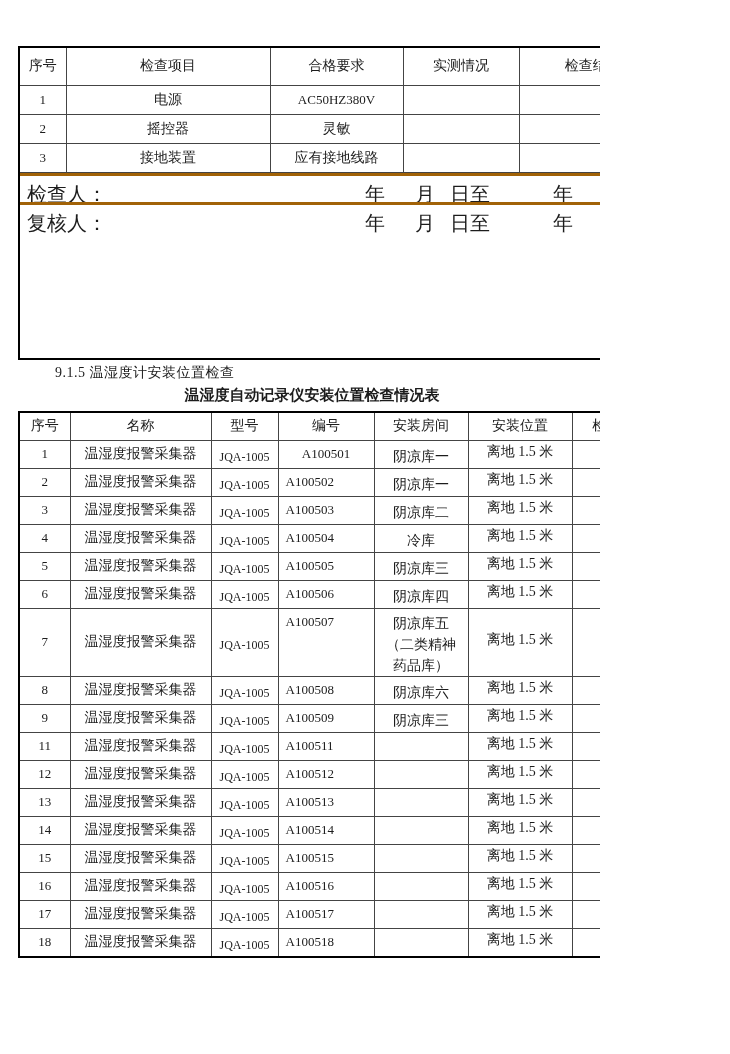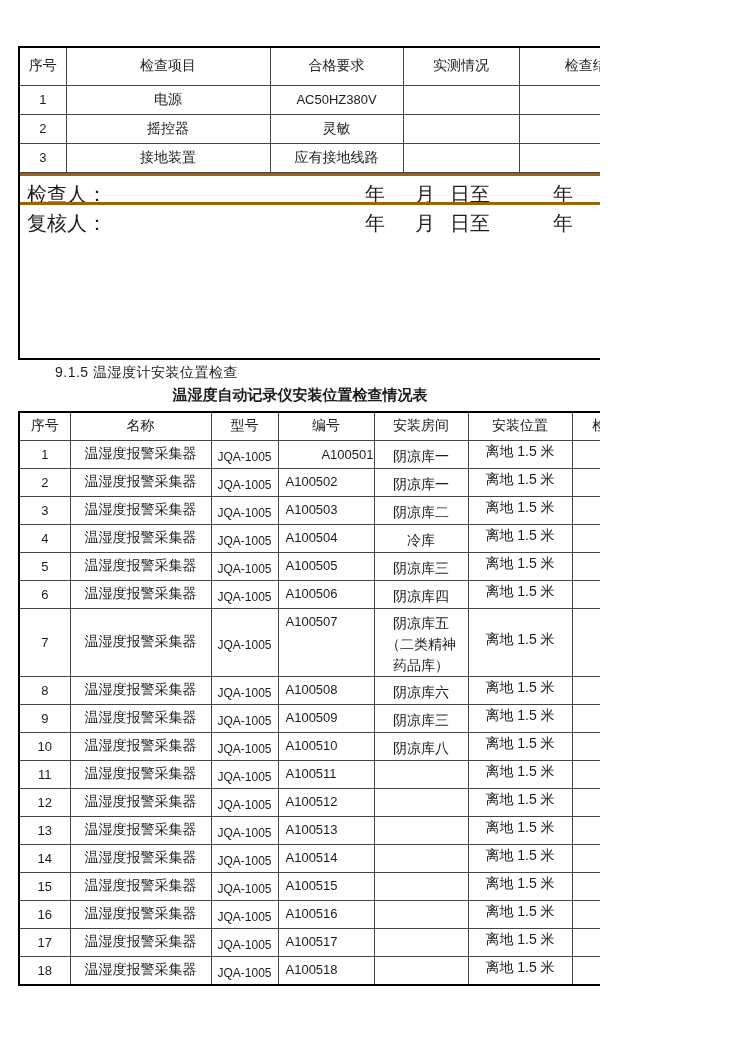--- a/index.html
+++ b/index.html
@@ -1,21 +1,21 @@
 <!DOCTYPE html>
 <html><head>
 <meta charset="utf-8">
 <style>
   * { margin:0; padding:0; box-sizing:border-box; }
   html,body { background:#ffffff; }
   .page {
     position:relative;
     width:600px; height:1054px;
     background:#ffffff;
-    font-family:Liberation Sans, sans-serif;
+    font-family:Liberation Serif, serif;
     color:#1c1c1c;
     overflow:hidden;
   }
 
   
   .t1wrap {
     position:absolute; left:18px; top:46px;
     width:650px; height:314px;
     border:2px solid #000;
     display:flex; flex-direction:column;
@@ -53,41 +53,41 @@
   }
   .result-label   { position:absolute; left:7px; top:9px; }
   .assessor-label { position:absolute; left:7px; bottom:9px; }
 
   
   .section-heading {
     position:absolute; left:55px; top:364px;
     font-size:14px; letter-spacing:0.5px;
   }
   .table-title {
-    position:absolute; left:0; top:386px; width:100%;
+    position:absolute; left:12px; top:386px; width:100%;
     text-align:center; font-weight:bold; font-size:15px;
   }
 
   
   .t2wrap {
     position:absolute; left:18px; top:411px;
     width:652px;
     border:2px solid #000;
   }
   .tbl2 thead th { height:27px; }
   .tbl2 tbody td { height:28px; }
   .tbl2 tbody tr:last-child td { border-bottom:none; }
   .tbl2 .c-no    { font-size:13px; }
   .tbl2 .c-name  { font-size:14px; }
   .tbl2 .c-model { font-size:12px; padding-top:6px; color:#222; }
   .tbl2 .c-code  {
     font-size:13px; text-align:left; padding:5px 0 0 7px;
     vertical-align:top;
   }
-  .tbl2 .c-code.first { text-align:right; padding:0; vertical-align:middle; }
+  .tbl2 .c-code.first { text-align:center; padding:0; vertical-align:middle; }
   .tbl2 .c-room  {
     padding-top:4px; white-space:pre-line; line-height:21px;
   }
   .tbl2 .c-pos   { padding-bottom:4px; }
 
   .page-number {
     position:absolute; left:697px; top:1026px;
     font-size:13px;
   }
 </style>
@@ -264,29 +264,20 @@
           <tr>
             <td class="c-no">9</td>
             <td class="c-name">温湿度报警采集器</td>
             <td class="c-model">JQA-1005</td>
             <td class="c-code">A100509</td>
             <td class="c-room">阴凉库三</td>
             <td class="c-pos">离地 1.5 米</td>
             <td class="c-concl"></td>
           </tr>
           <tr>
-            <td class="c-no">10</td>
-            <td class="c-name">温湿度报警采集器</td>
-            <td class="c-model">JQA-1005</td>
-            <td class="c-code">A100510</td>
-            <td class="c-room">阴凉库八</td>
-            <td class="c-pos">离地 1.5 米</td>
-            <td class="c-concl"></td>
-          </tr>
-          <tr>
             <td class="c-no">11</td>
             <td class="c-name">温湿度报警采集器</td>
             <td class="c-model">JQA-1005</td>
             <td class="c-code">A100511</td>
             <td class="c-room"></td>
             <td class="c-pos">离地 1.5 米</td>
             <td class="c-concl"></td>
           </tr>
           <tr>
             <td class="c-no">12</td>

